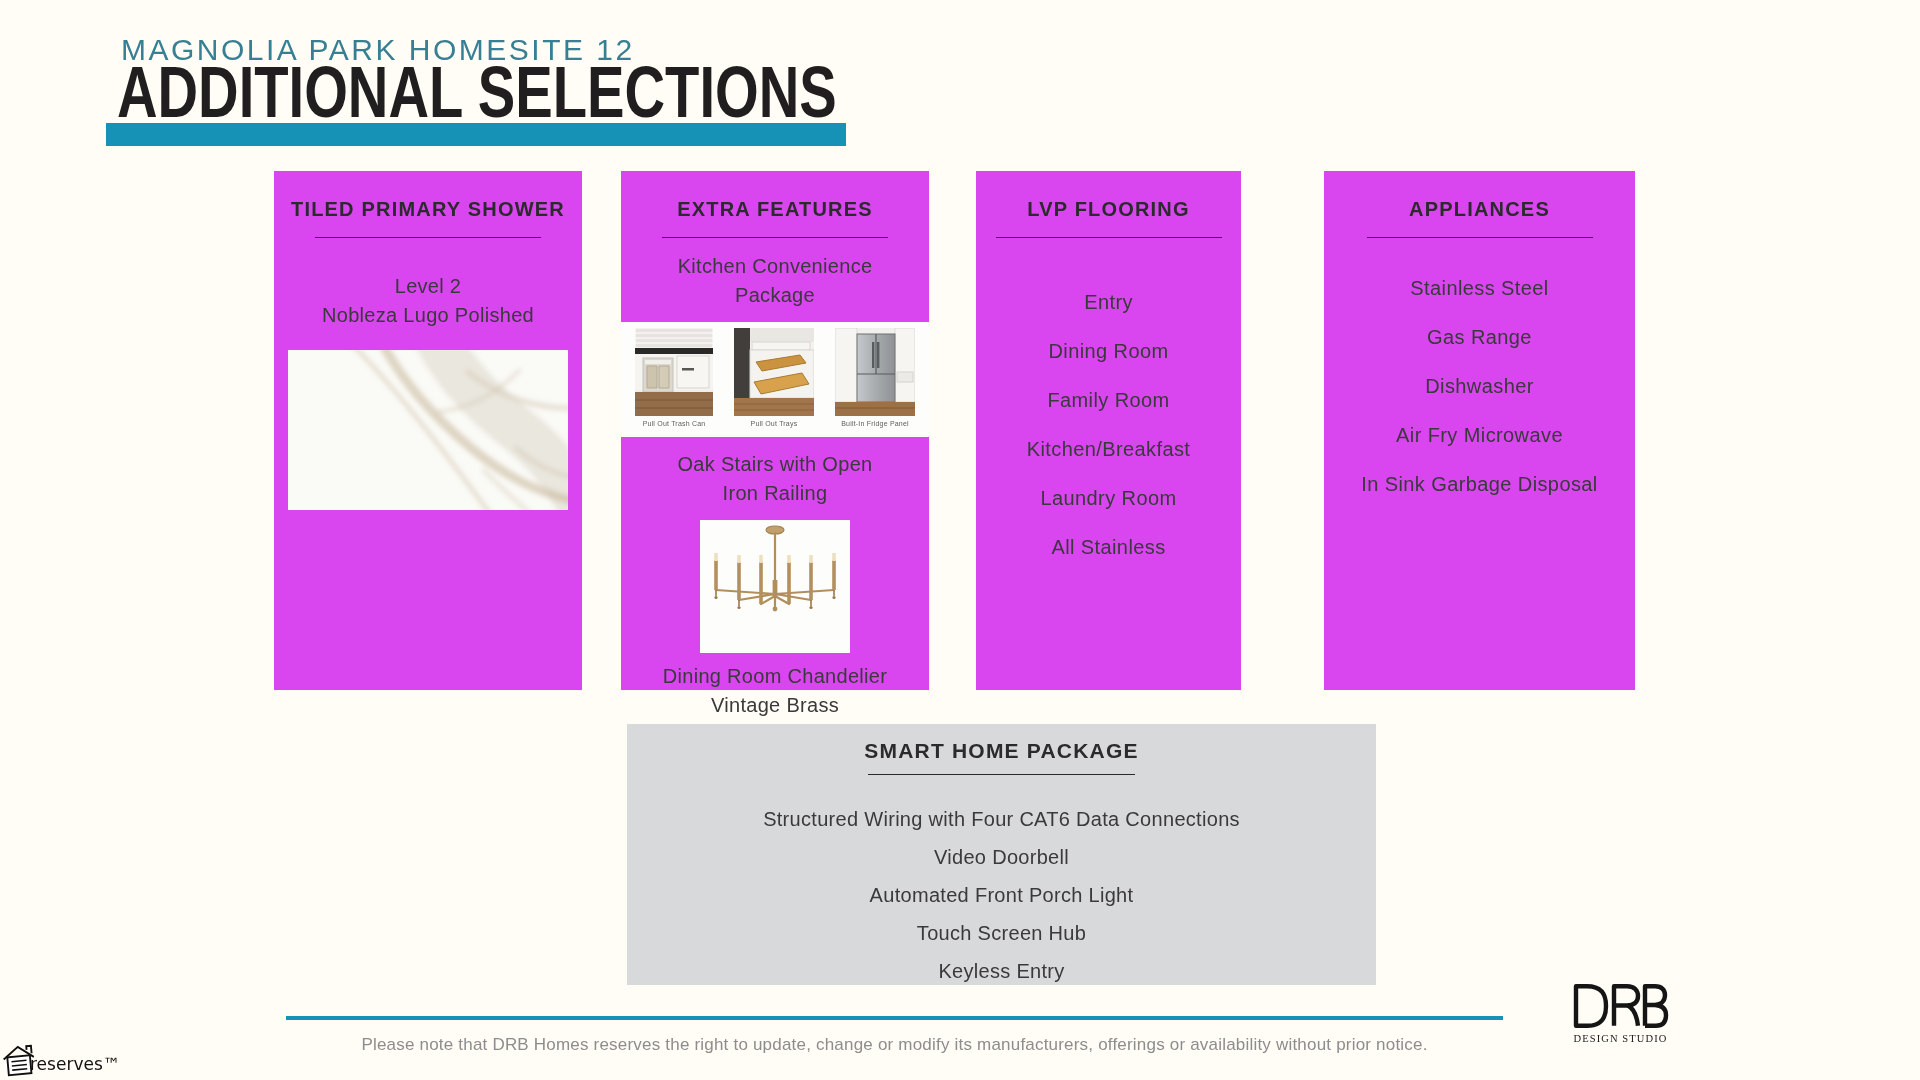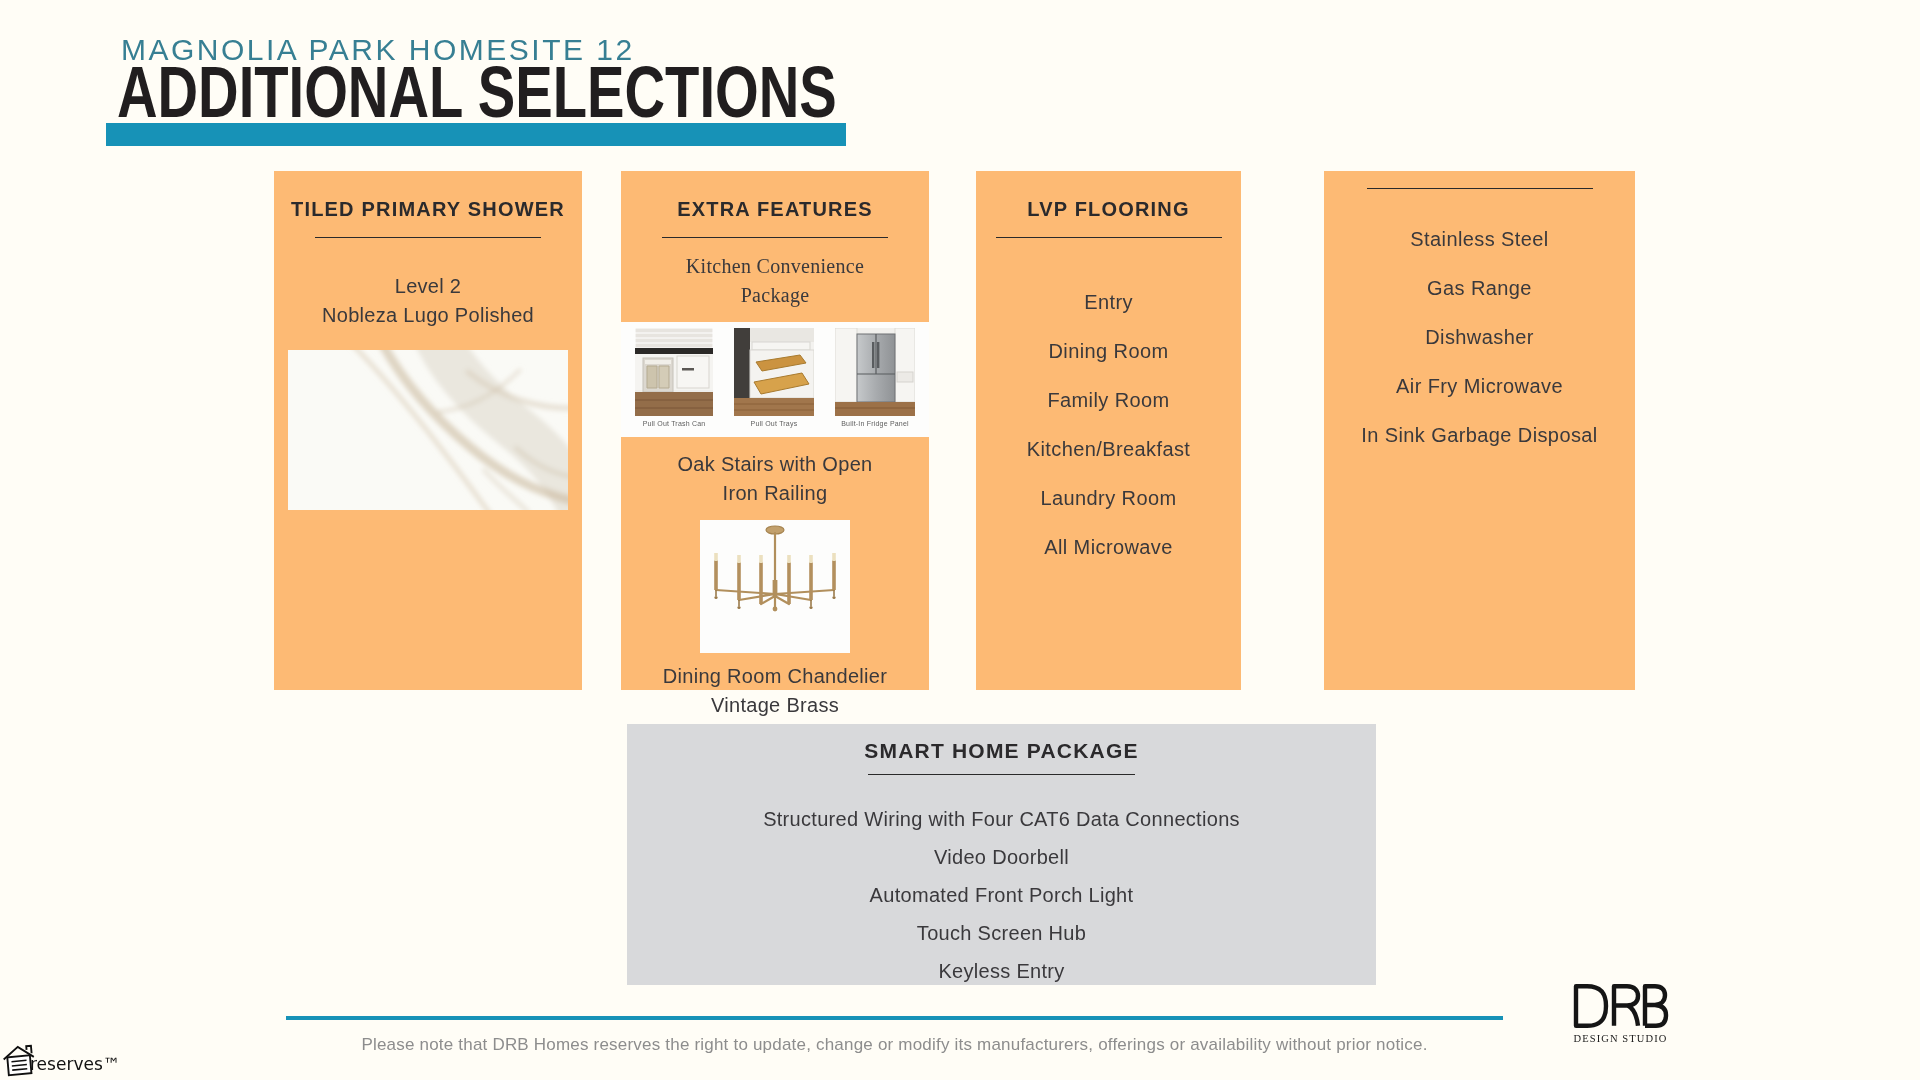--- a/index.html
+++ b/index.html
@@ -8,34 +8,34 @@
 
   
   .eyebrow{position:absolute;left:121px;top:33px;font-size:30px;letter-spacing:2.5px;
            color:#377f93;white-space:nowrap;}
   .main-title{position:absolute;left:117px;top:56px;font-size:72px;font-weight:bold;
            color:#211e1f;line-height:1;letter-spacing:0px;white-space:nowrap;
            transform:scaleX(0.78);transform-origin:left top;z-index:2;}
   .title-bar{position:absolute;left:106px;top:123px;width:740px;height:23px;background:#1792b7;z-index:1;}
 
   
-  .card{position:absolute;top:171px;height:519px;background:#fdba74;}
+  .card{position:absolute;top:171px;height:519px;background:#d946ef;}
   .card1{left:274px;width:308px;}
   .card2{left:621px;width:308px;}
   .card3{left:976px;width:265px;}
   .card4{left:1324px;width:311px;}
   .card-title{text-align:center;font-weight:bold;font-size:20px;letter-spacing:1.2px;
               color:#2b2a2c;padding-top:27px;line-height:22px;}
   .card-rule{width:226px;border:0;border-top:1.5px solid #2a2a2a;margin:17px auto 0;}
   .smart .card-rule{width:267px;margin-top:12px;}
   .card-text{font-size:20px;line-height:29px;text-align:center;letter-spacing:0.3px;}
   .c1-lines{margin-top:34px;}
   .marble-wrap{width:280px;height:160px;margin:20px auto 0;display:block;}
 
-  .c2-feature1{margin:14px auto 12px;width:226px;font-family:Liberation Serif, serif;}
+  .c2-feature1{margin:14px auto 12px;width:226px;}
   .photo-strip{margin-top:9px;width:308px;height:115px;background:#fdfdfc;
                display:flex;justify-content:space-between;padding:6px 14px 0;box-sizing:border-box;}
   .photo-fig{display:flex;flex-direction:column;align-items:center;}
   .photo-fig svg{display:block;}
   .photo-caption{font-size:7px;color:#5e5e5e;margin-top:4px;letter-spacing:0.2px;white-space:nowrap;}
   .c2-feature2{margin:13px auto 8px;width:220px;}
   .chandelier-wrap{width:150px;height:133px;margin:12px auto 0;background:#fdfdfc;display:block;}
   .c2-feature3{margin:9px auto 0;width:240px;}
 
   .list{margin:0;padding:0;list-style:none;}
@@ -215,25 +215,26 @@
 
   <section class="card card3">
     <div class="card-title">LVP FLOORING</div>
     <hr class="card-rule">
     <ul class="list">
       <li class="list-item">Entry</li>
       <li class="list-item">Dining Room</li>
       <li class="list-item">Family Room</li>
       <li class="list-item">Kitchen/Breakfast</li>
       <li class="list-item">Laundry Room</li>
-      <li class="list-item">All Microwave</li>
+      <li class="list-item">All Stainless</li>
     </ul>
   </section>
 
   <section class="card card4">
+    <div class="card-title">APPLIANCES</div>
     <hr class="card-rule">
     <ul class="list">
       <li class="list-item">Stainless Steel</li>
       <li class="list-item">Gas Range</li>
       <li class="list-item">Dishwasher</li>
       <li class="list-item">Air Fry Microwave</li>
       <li class="list-item">In Sink Garbage Disposal</li>
     </ul>
   </section>
 

